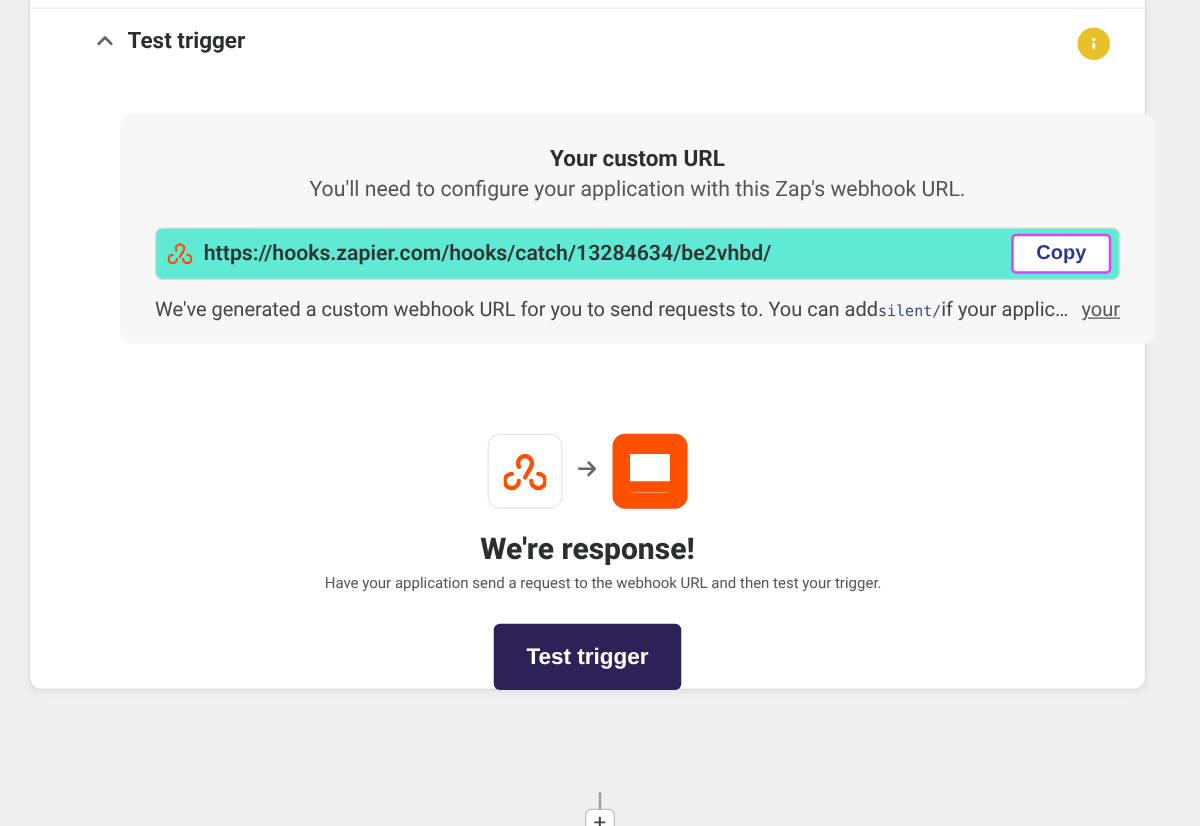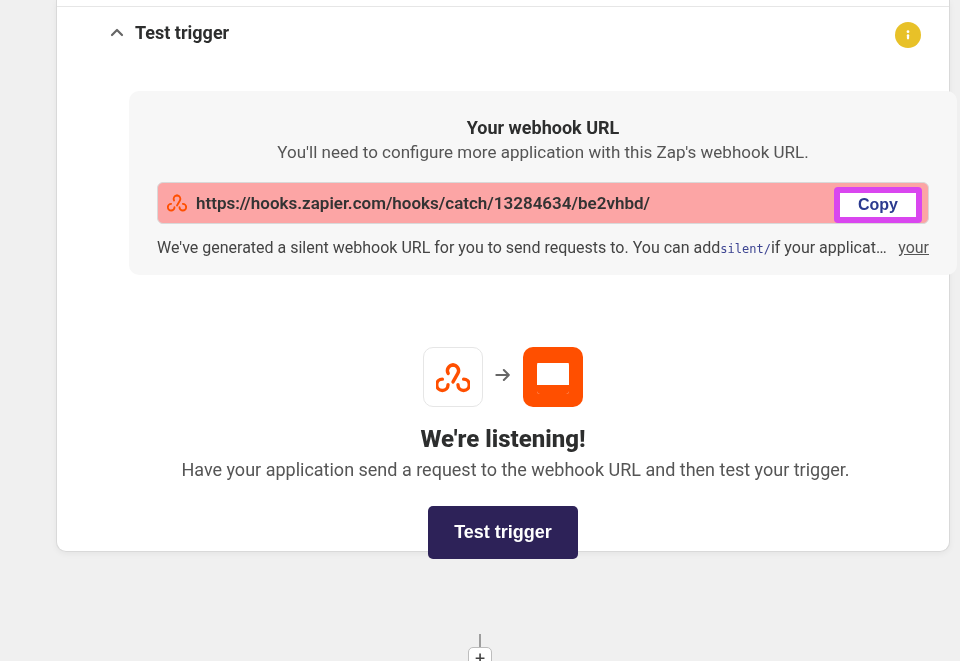--- a/index.html
+++ b/index.html
@@ -7,21 +7,21 @@
       font-family: -apple-system, BlinkMacSystemFont, "Segoe UI", Roboto, Helvetica, Arial, sans-serif;
       background: #f0f0f0;
       width: 960px;
       height: 661px;
       overflow: hidden;
       color: #2d2e2e;
       position: relative;
     }
     .card {
       position: absolute;
-      left: 56px;
+      left: 23px;
       top: 0;
       width: 894px;
       height: 552px;
       background: #ffffff;
       border: 1px solid #d9d9d9;
       border-top: none;
       border-radius: 0 0 10px 10px;
       box-shadow: 0 2px 6px rgba(0,0,0,0.05);
     }
     .hr-top {
@@ -84,21 +84,21 @@
     }
     .wb-sub {
       text-align: center;
       font-size: 17px;
       color: #555;
       margin-bottom: 20px;
     }
     .url-row {
       display: flex;
       align-items: stretch;
-      background: #fca5a5;
+      background: #5eead4;
       border: 1px solid #d9d9d9;
       border-radius: 6px;
       height: 42px;
       overflow: hidden;
     }
     .url-icon {
       width: 38px;
       display: flex;
       align-items: center;
       justify-content: center;
@@ -112,21 +112,21 @@
       font-size: 17px;
       font-weight: 600;
       color: #333;
       white-space: nowrap;
       overflow: hidden;
     }
     .copy-btn {
       margin: 4px 6px 4px 0;
       padding: 12px 18px;
       background: #fff;
-      border: 6px solid #d946ef;
+      border: 2px solid #d946ef;
       border-radius: 4px;
       color: #2b3a8f;
       font-weight: 700;
       font-size: 16px;
       cursor: pointer;
       display: flex;
       align-items: center;
     }
     .wb-desc {
       margin-top: 14px;
@@ -206,21 +206,21 @@
     .arr {
       color: #666;
     }
     .listen-title {
       font-size: 24px;
       font-weight: 800;
       color: #2d2e2e;
       margin-bottom: 6px;
     }
     .listen-sub {
-      font-size: 18px;
+      font-size: 12px;
       color: #555;
       margin-bottom: 26px;
       margin-left: 25px;
     }
     .test-btn {
       display: inline-flex;
       align-items: center;
       justify-content: center;
       padding: 16px 26px;
       background: #2d2258;
@@ -275,38 +275,38 @@
   </div>
 
   <div class="status-badge">
     <svg viewBox="0 0 16 16" width="14" height="14">
         <circle cx="8" cy="4.2" r="1.6" fill="#fff"></circle>
         <rect x="6.7" y="7" width="2.6" height="6" rx="1.3" fill="#fff"></rect>
       </svg>
   </div>
 
   <div class="webhook-box">
-    <div class="wb-title">Your webhook URL</div>
-    <div class="wb-sub">You'll need to configure more application with this Zap's webhook URL.</div>
+    <div class="wb-title">Your custom URL</div>
+    <div class="wb-sub">You'll need to configure your application with this Zap's webhook URL.</div>
 
     <div class="url-row">
       <span class="url-icon">
         <svg viewBox="0 0 24 24" width="20" height="20" fill="none" stroke="currentColor" stroke-width="2.2" stroke-linecap="round" stroke-linejoin="round">
           <path d="M9 17a4 4 0 1 1-4-4"></path>
           <path d="M15 17a4 4 0 1 0 4-4"></path>
           <path d="M12 3a4 4 0 0 1 3.5 6L12 15"></path>
           <path d="M12 3a4 4 0 0 0-3.5 6"></path>
         </svg>
       </span>
       <div class="url-text">https://hooks.zapier.com/hooks/catch/13284634/be2vhbd/</div>
       <button class="copy-btn">Copy</button>
     </div>
 
     <div class="wb-desc">
-      <span class="pre">We've generated a silent webhook URL for you to send requests to. You can add </span>
+      <span class="pre">We've generated a custom webhook URL for you to send requests to. You can add </span>
       <code>silent/</code>
       <span class="post"> if your application prefers no response body.</span>
       <span class="more">your</span>
     </div>
   </div>
 
   <div class="listening">
     <div class="flow-icons">
       <div class="tile white">
         <svg viewBox="0 0 24 24" width="34" height="34" fill="none" stroke="currentColor" stroke-width="2.4" stroke-linecap="round" stroke-linejoin="round">
@@ -319,21 +319,21 @@
       <span class="arr">
         <svg viewBox="0 0 24 24" width="20" height="20" fill="none" stroke="currentColor" stroke-width="2.4" stroke-linecap="round" stroke-linejoin="round">
             <line x1="4" y1="12" x2="18" y2="12"></line>
             <polyline points="13 6 19 12 13 18"></polyline>
           </svg>
       </span>
       <div class="tile orange">
         <div class="orange-inner"></div>
       </div>
     </div>
-    <div class="listen-title">We're listening!</div>
+    <div class="listen-title">We're response!</div>
     <div class="listen-sub">Have your application send a request to the webhook URL and then test your trigger.</div>
     <button class="test-btn">Test trigger</button>
   </div>
 </div>
 
 <div class="connector"></div>
 <div class="add-node">
   <span>+</span>
 </div>
 

